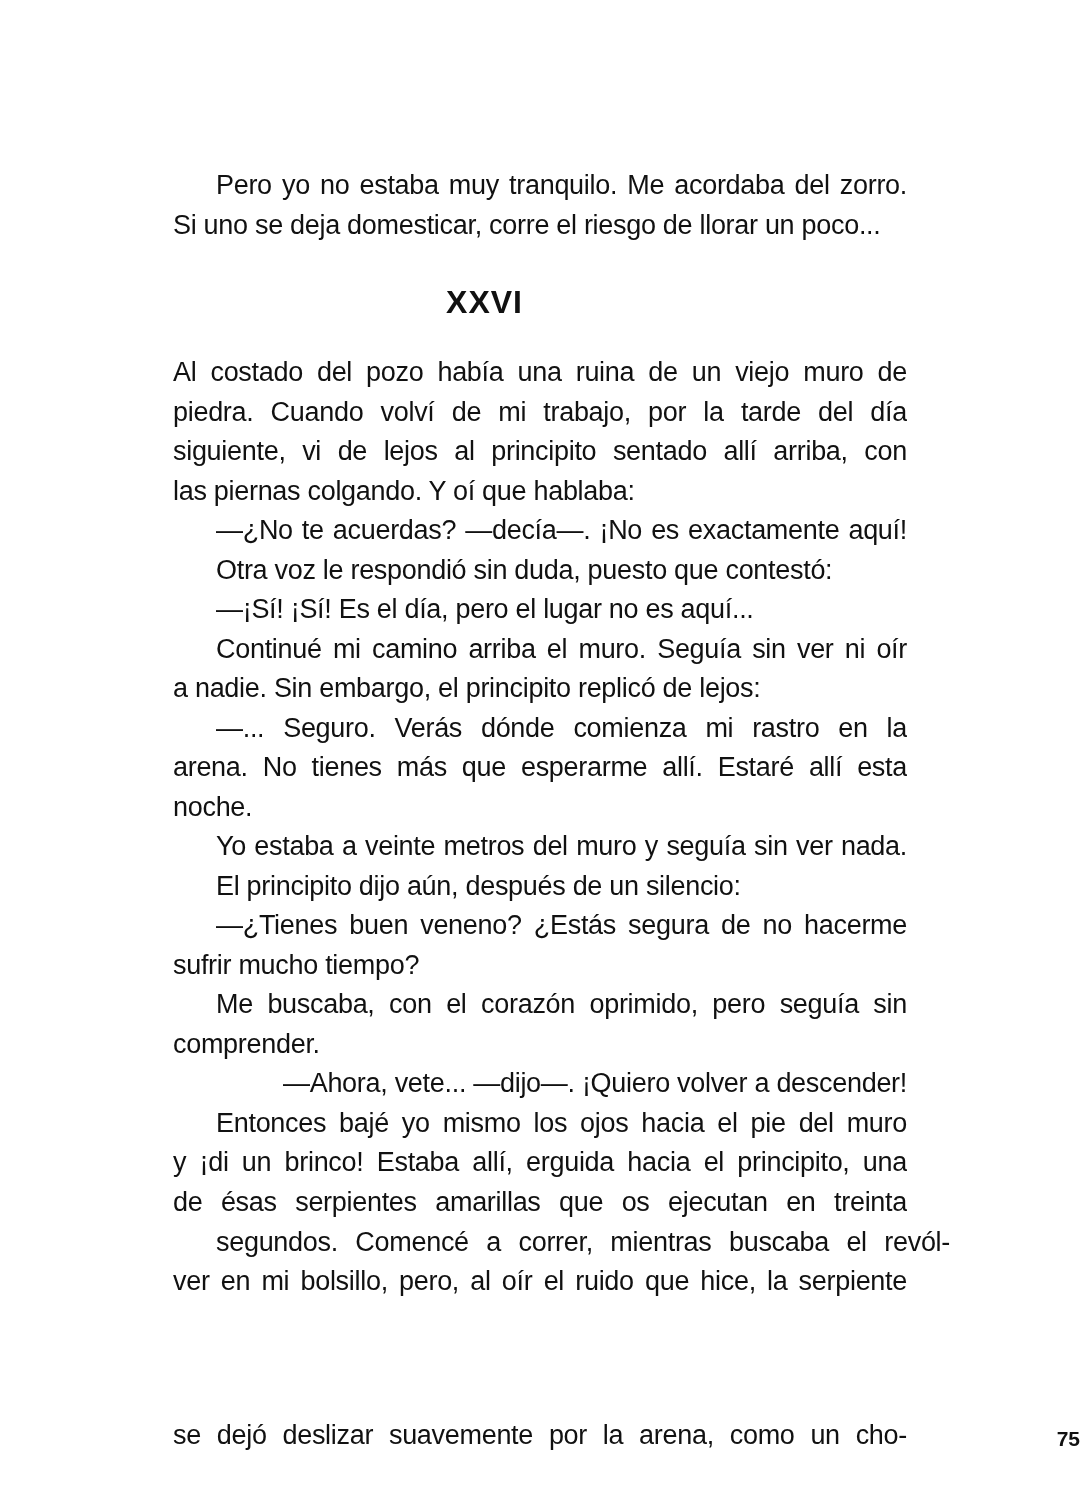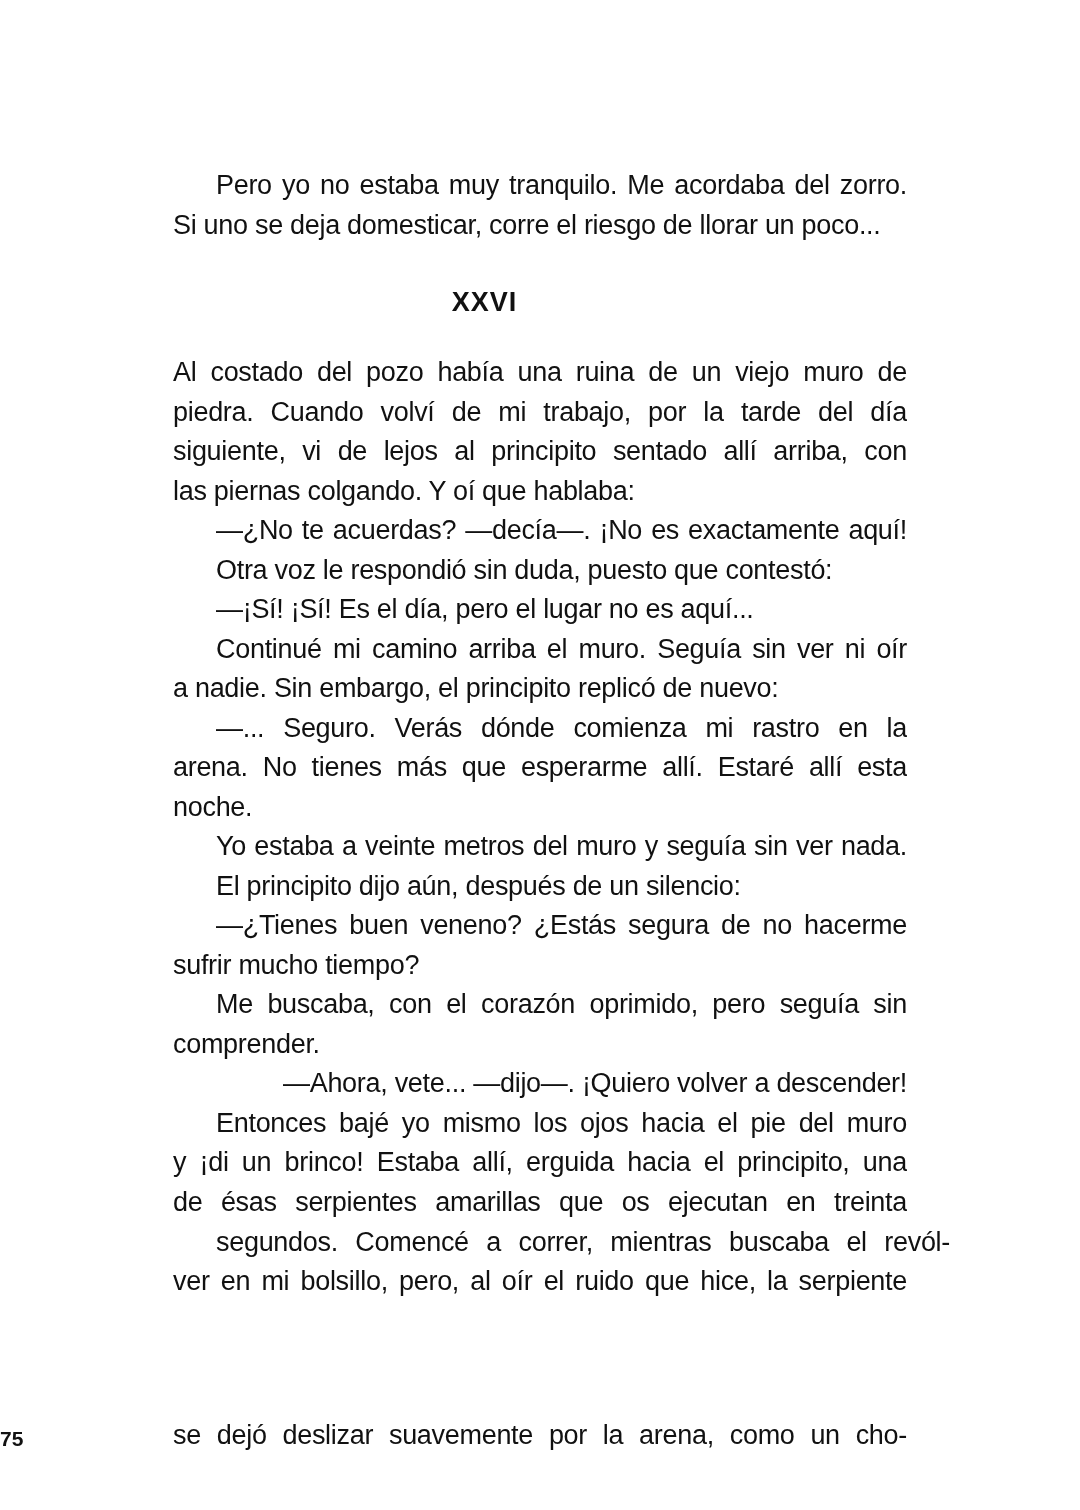--- a/index.html
+++ b/index.html
@@ -42,30 +42,30 @@
       height: 40px;
       overflow: hidden;
     }
     .chapter-title {
       position: absolute;
       left: 0;
       width: 969px;
       top: 280px;
       text-align: center;
       font-weight: bold;
-      font-size: 27px;
+      font-size: 32px;
       line-height: 44px;
       letter-spacing: 1px;
     }
     .page-number {
       position: absolute;
       left: 0;
       width: 1080px;
       top: 1425px;
-      text-align: left;
+      text-align: right;
       font-weight: bold;
       font-size: 21px;
       line-height: 28px;
     }
   </style>
 </head>
 <body>
 
 <div class="page">
 
@@ -75,21 +75,21 @@
   <div class="chapter-title">XXVI</div>
 
   <div class="line justify" style="top:352px;">Al costado del pozo había una ruina de un viejo muro de</div>
   <div class="line justify" style="top:431px;">siguiente, vi de lejos al principito sentado allí arriba, con</div>
   <div class="line justify" style="top:392px;">piedra. Cuando volví de mi trabajo, por la tarde del día</div>
   <div class="line" style="top:471px;">las piernas colgando. Y oí que hablaba:</div>
   <div class="line indent" style="top:550px;">Otra voz le respondió sin duda, puesto que contestó:</div>
   <div class="line indent justify" style="top:510px;">—¿No te acuerdas? —decía—. ¡No es exactamente aquí!</div>
   <div class="line indent" style="top:589px;">—¡Sí! ¡Sí! Es el día, pero el lugar no es aquí...</div>
   <div class="line indent justify" style="top:629px;">Continué mi camino arriba el muro. Seguía sin ver ni oír</div>
-  <div class="line" style="top:668px;">a nadie. Sin embargo, el principito replicó de nuevo:</div>
+  <div class="line" style="top:668px;">a nadie. Sin embargo, el principito replicó de lejos:</div>
   <div class="line indent justify" style="top:708px;">—... Seguro. Verás dónde comienza mi rastro en la</div>
   <div class="line justify" style="top:747px;">arena. No tienes más que esperarme allí. Estaré allí esta</div>
   <div class="line" style="top:787px;">noche.</div>
   <div class="line indent justify" style="top:826px;">Yo estaba a veinte metros del muro y seguía sin ver nada.</div>
   <div class="line indent" style="top:866px;">El principito dijo aún, después de un silencio:</div>
   <div class="line indent justify" style="top:905px;">—¿Tienes buen veneno? ¿Estás segura de no hacerme</div>
   <div class="line" style="top:945px;">sufrir mucho tiempo?</div>
   <div class="line indent justify" style="top:984px;">Me buscaba, con el corazón oprimido, pero seguía sin</div>
   <div class="line" style="top:1024px;">comprender.</div>
   <div class="line indent" style="top:1063px;text-align:right;">—Ahora, vete... —dijo—. ¡Quiero volver a descender!</div>

